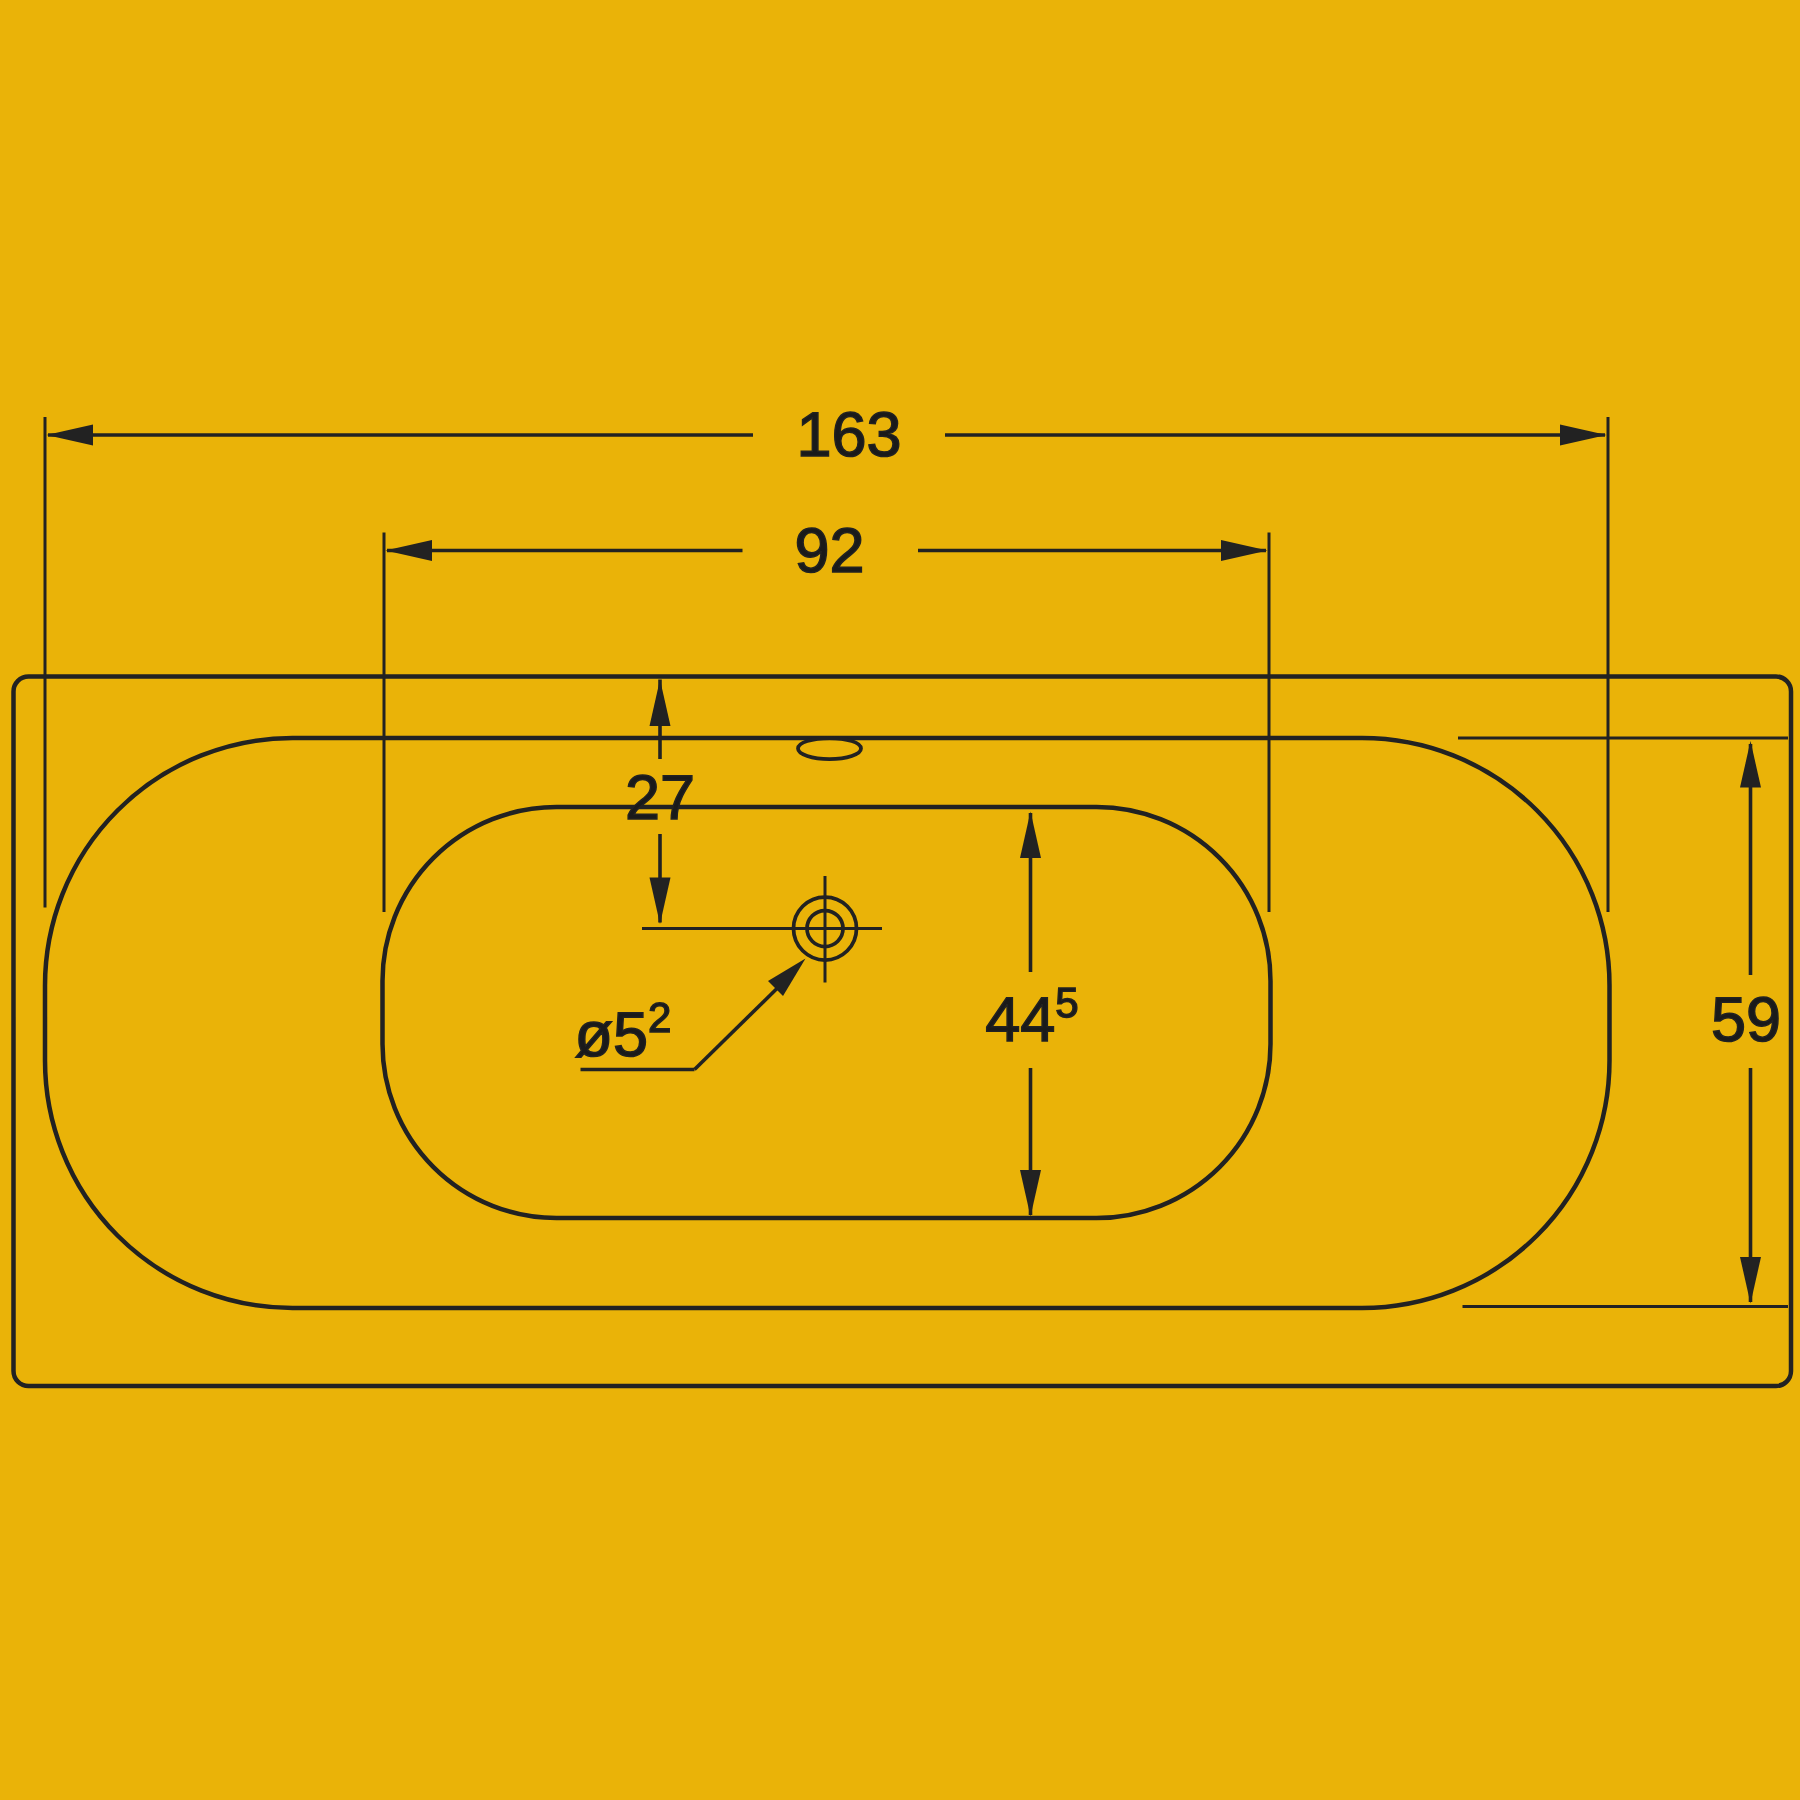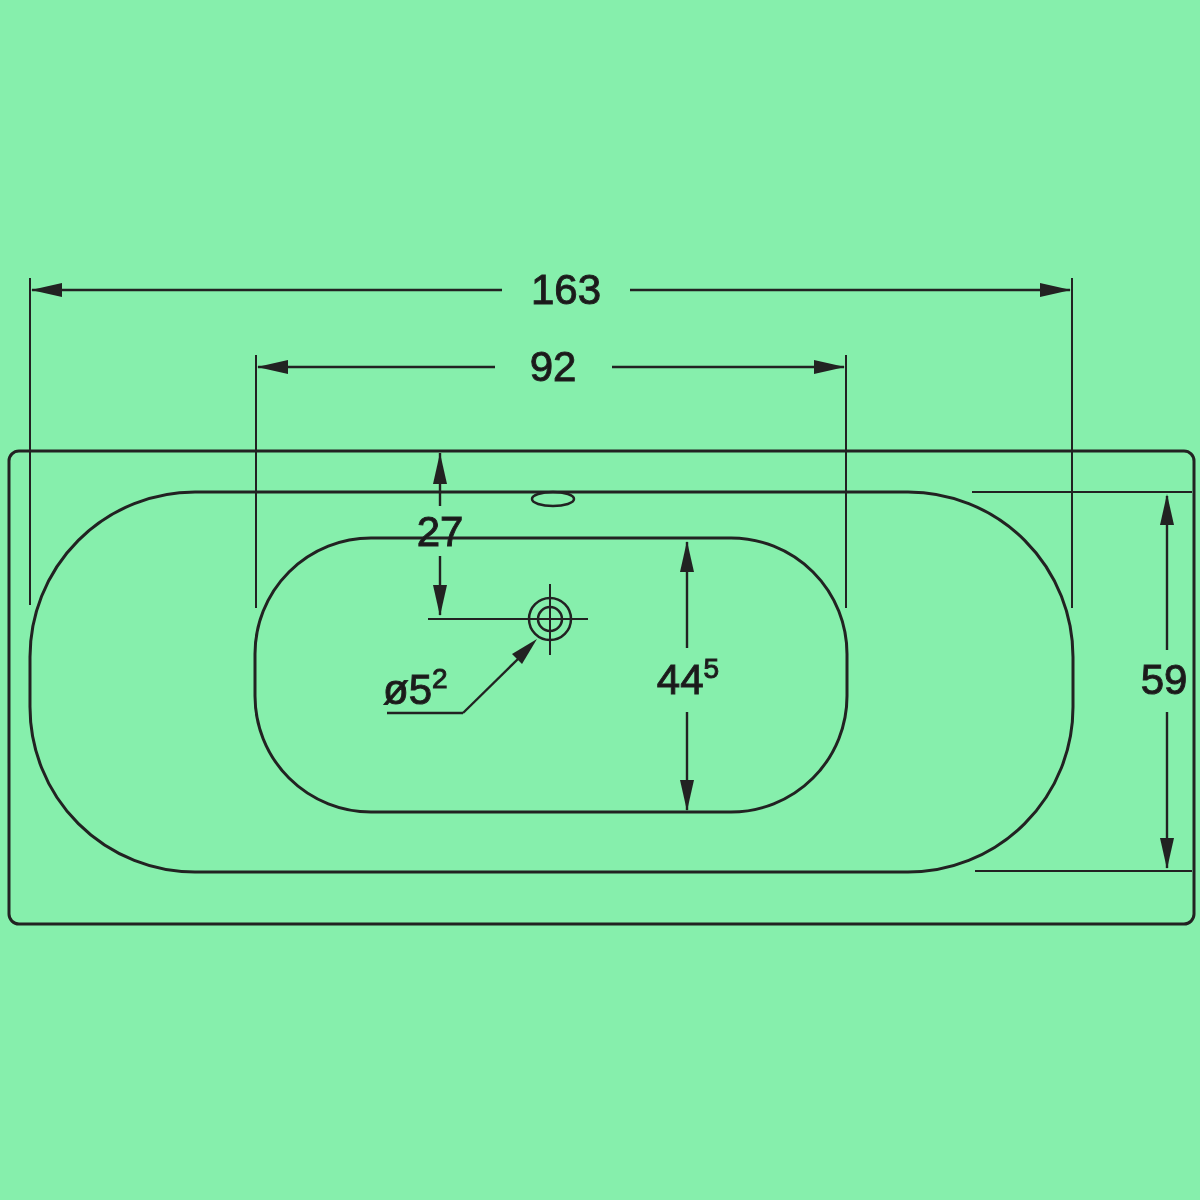--- a/index.html
+++ b/index.html
@@ -4,21 +4,21 @@
 <style>
   html, body {
     margin: 0;
     padding: 0;
     background: #ffffff;
   }
   .canvas {
     position: relative;
     width: 1200px;
     height: 1200px;
-    background: #86efac;
+    background: #eab308;
     font-family: "Liberation Sans", sans-serif;
   }
   svg {
     display: block;
   }
   .shape {
     fill: none;
     stroke: #222222;
     stroke-width: 3;
   }

